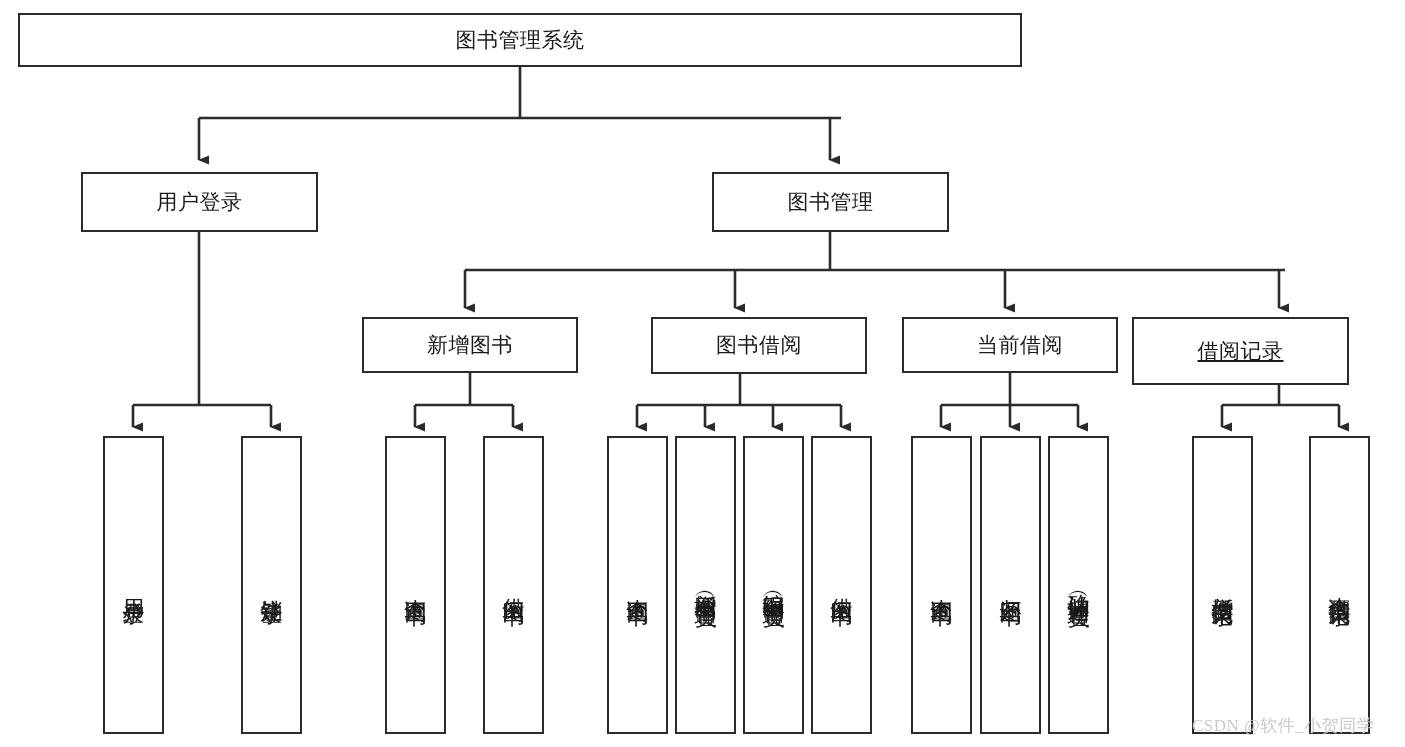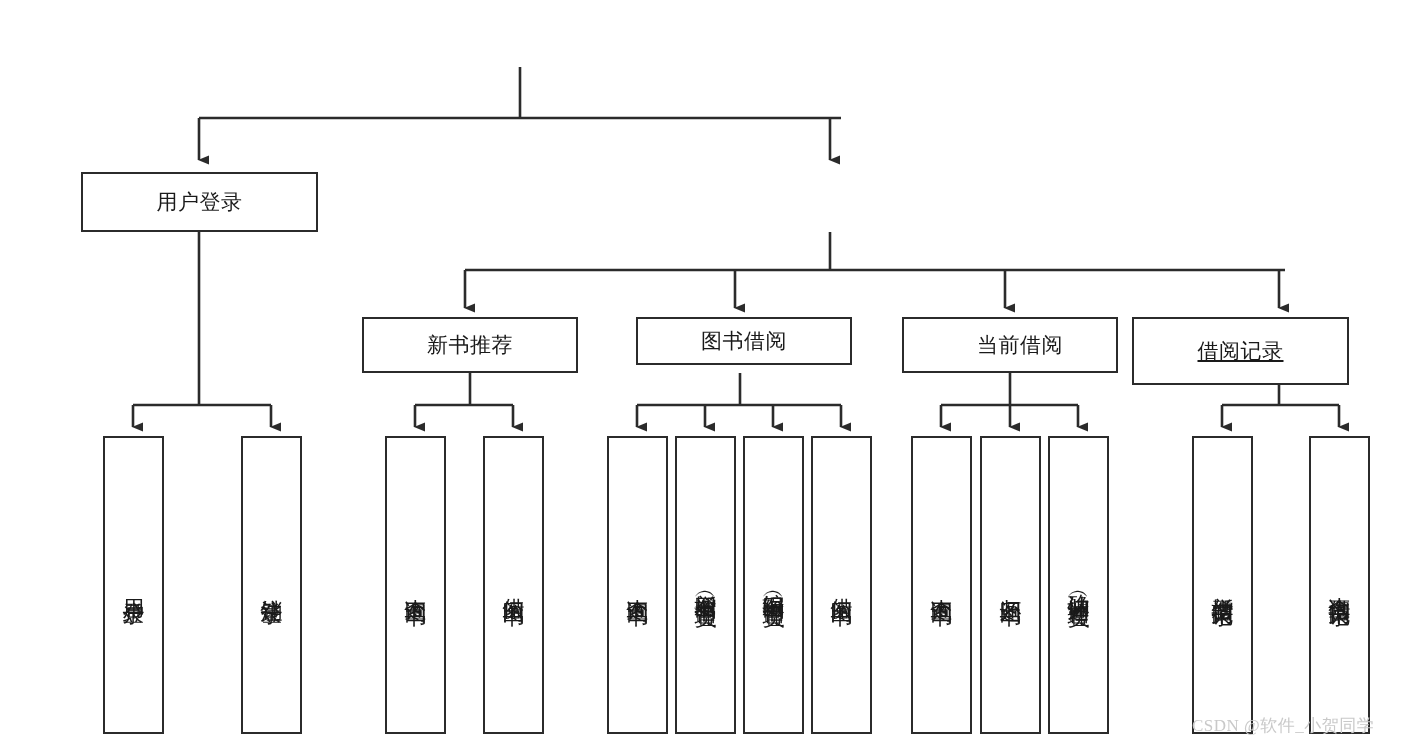--- a/index.html
+++ b/index.html
@@ -117,29 +117,35 @@
       <path d="M1010,405 L1010,427" marker-end="url(#arrow)"></path>
       <path d="M1078,405 L1078,427" marker-end="url(#arrow)"></path>
 
       <path d="M1279,373 L1279,405"></path>
       <path d="M1222,405 L1339,405"></path>
       <path d="M1222,405 L1222,427" marker-end="url(#arrow)"></path>
       <path d="M1339,405 L1339,427" marker-end="url(#arrow)"></path>
     </g>
   </svg>
 
+  <div class="node root horiz" style="left:18px; top:13px; width:1004px; height:54px;">
+    <span class="lbl">图书管理系统</span>
+  </div>
 
   <div class="node horiz" style="left:81px; top:172px; width:237px; height:60px;">
     <span class="lbl">用户登录</span>
   </div>
+  <div class="node horiz" style="left:712px; top:172px; width:237px; height:60px;">
+    <span class="lbl">图书管理</span>
+  </div>
 
   <div class="node horiz" style="left:362px; top:317px; width:216px; height:56px;">
-    <span class="lbl">新书推荐</span>
+    <span class="lbl">新增图书</span>
   </div>
-  <div class="node horiz" style="left:636px; top:317px; width:216px; height:48px;">
+  <div class="node horiz" style="left:651px; top:317px; width:216px; height:57px;">
     <span class="lbl">图书借阅</span>
   </div>
   <div class="node horiz" style="left:902px; top:317px; width:216px; height:56px;padding-left:20px;">
     <span class="lbl">当前借阅</span>
   </div>
   <div class="node horiz" style="left:1132px; top:317px; width:217px; height:68px;text-decoration:underline;">
     <span class="lbl">借阅记录</span>
   </div>
 
   <div class="node vert" style="left:103px; top:436px; width:61px; height:298px;">

